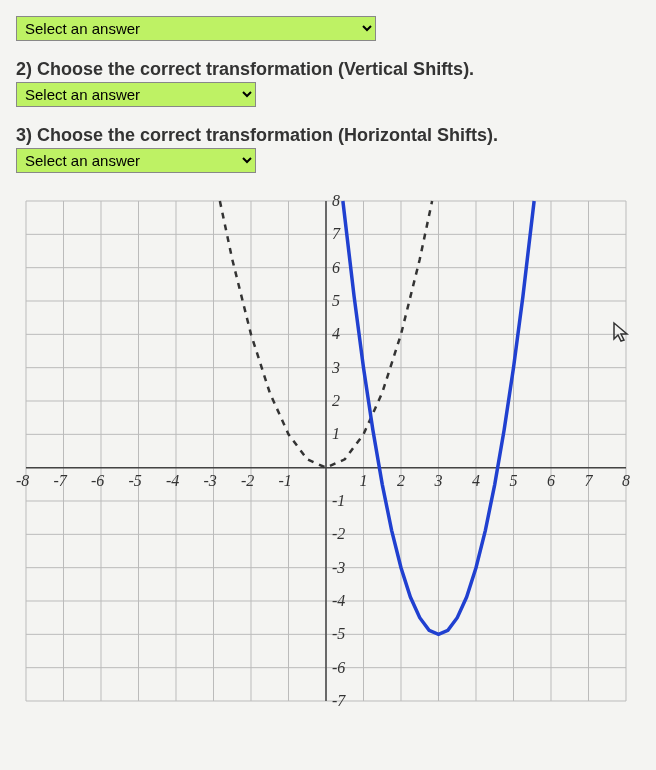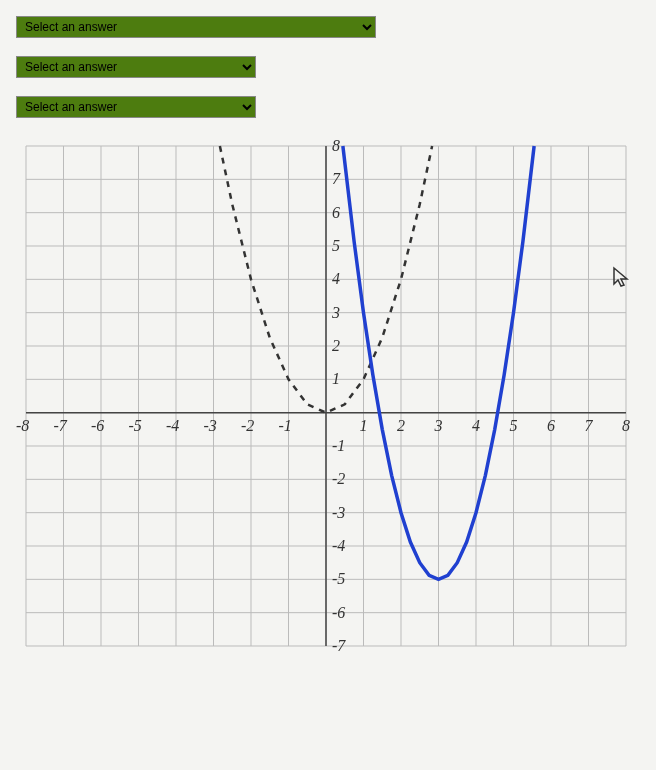--- a/index.html
+++ b/index.html
@@ -13,24 +13,24 @@
 .question-block {
   margin-bottom: 18px;
 }
 .question-text {
   font-size: 18px;
   font-weight: bold;
   color: #333;
   margin-bottom: 2px;
 }
 .answer-select {
-  font-size: 12px;
+  font-size: 15px;
   padding: 2px 4px;
   border: 1px solid #888;
-  background: #4d7c0f;
+  background: #bef264;
   min-width: 200px;
 }
 .chart-container {
   position: relative;
   width: 620px;
   height: 520px;
 }
 svg { display: block; }
 .grid-line { stroke: #bbb; stroke-width: 1; }
 .axis-line { stroke: #444; stroke-width: 1.5; }
@@ -48,26 +48,34 @@
 </head>
 <body>
 
 <div class="question-block">
   <select class="answer-select" style="width:360px">
     <option>Select an answer</option>
   </select>
 </div>
 
 <div class="question-block">
+  <div class="question-text">
+    <span>2)</span>
+    <span>Choose the correct transformation (Vertical Shifts).</span>
+  </div>
   <select class="answer-select" style="width:240px">
     <option>Select an answer</option>
   </select>
 </div>
 
 <div class="question-block">
+  <div class="question-text">
+    <span>3)</span>
+    <span>Choose the correct transformation (Horizontal Shifts).</span>
+  </div>
   <select class="answer-select" style="width:240px">
     <option>Select an answer</option>
   </select>
 </div>
 
 <div class="chart-container">
   <svg id="chart-svg" width="620" height="520">
       <line class="grid-line" x1="10" y1="510" x2="10" y2="10"></line>
       <line class="grid-line" x1="47.5" y1="510" x2="47.5" y2="10"></line>
       <line class="grid-line" x1="85" y1="510" x2="85" y2="10"></line>

